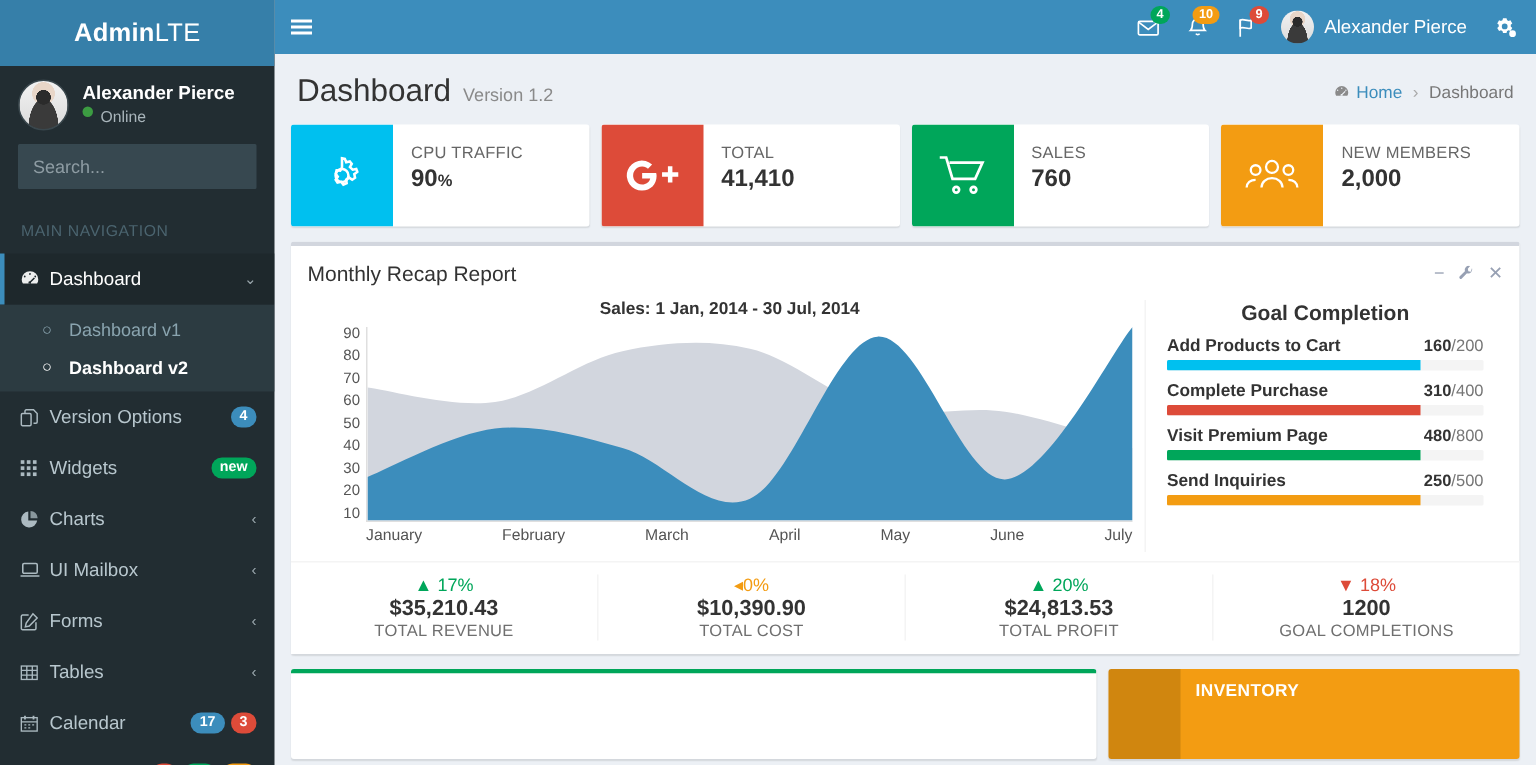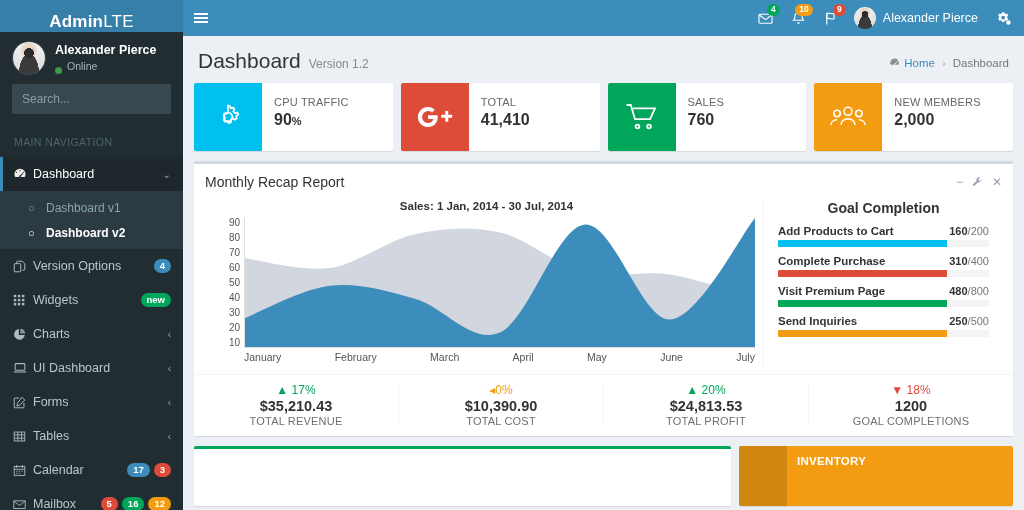--- a/index.html
+++ b/index.html
@@ -12,42 +12,42 @@
     color: #333;
   }
   
   #sidebar {
     position: absolute; left: 0; top: 0;
     width: 183px; height: 510px;
     background: #222d32;
     overflow: hidden;
   }
   #logo {
-    height: 32px; background: #367fa9;
-    display: flex; align-items: flex-end; justify-content: center;
+    height: 44px; background: #367fa9;
+    display: flex; align-items: center; justify-content: center;
   }
   #logo .logo-text { color: #fff; font-size: 17px; letter-spacing: .2px; }
   #logo .logo-b { font-weight: bold; }
   #logo .logo-l { font-weight: 300; }
   .user-panel {
     display: flex; align-items: center;
     padding: 10px 8px 10px 12px; height: 52px;
   }
   .avatar-img {
     width: 34px; height: 34px; border-radius: 50%;
     background:
       radial-gradient(circle at 50% 34%, #2b2b2b 0 18%, transparent 19%),
       radial-gradient(ellipse at 50% 100%, #3a3a3a 0 44%, transparent 45%),
       radial-gradient(circle at 50% 26%, #e8d6c8 0 26%, transparent 27%),
       linear-gradient(#f2f2f2,#dadada);
     flex: 0 0 auto; border: 1px solid #3a474d;
   }
   .user-info { margin-left: 9px; line-height: 1.35; }
   .user-name { color: #fff; font-size: 12.5px; font-weight: bold; }
-  .user-status { color: #a9b5bb; font-size: 10.5px; display: flex; align-items: flex-end; }
+  .user-status { color: #a9b5bb; font-size: 10.5px; display: flex; align-items: flex-start; }
   .dot-online {
     width: 7px; height: 7px; border-radius: 50%;
     background: #3c9c42; margin-right: 5px; display: inline-block;
   }
   .search-wrap { padding: 0 12px 14px; }
   .search-box {
     display: flex; align-items: center;
     background: #374850; border: 1px solid #374850;
     height: 30px; border-radius: 1px;
   }
@@ -349,21 +349,21 @@
     </span>
   </div>
 
   <div class="nav-item">
     <span class="nav-ico">
       <svg class="ico" width="14" height="14" viewBox="0 0 16 16" fill="none" stroke="currentColor" stroke-width="1.2">
           <rect x="2.5" y="3" width="11" height="7.5" rx="1"></rect>
           <path d="M.8 12.6h14.4"></path>
         </svg>
     </span>
-    <span class="nav-label">UI Dashboard</span>
+    <span class="nav-label">UI Mailbox</span>
     <span class="nav-right">
       <span class="caret">‹</span>
     </span>
   </div>
 
   <div class="nav-item">
     <span class="nav-ico">
       <svg class="ico" width="13" height="13" viewBox="0 0 16 16" fill="none" stroke="currentColor" stroke-width="1.2">
           <path d="M13.5 8.5v5a1 1 0 0 1-1 1h-10a1 1 0 0 1-1-1v-10a1 1 0 0 1 1-1h5"></path>
           <path d="M11 1.5 14.5 5 8 11.5 4.8 12.2 5.5 9z"></path>

